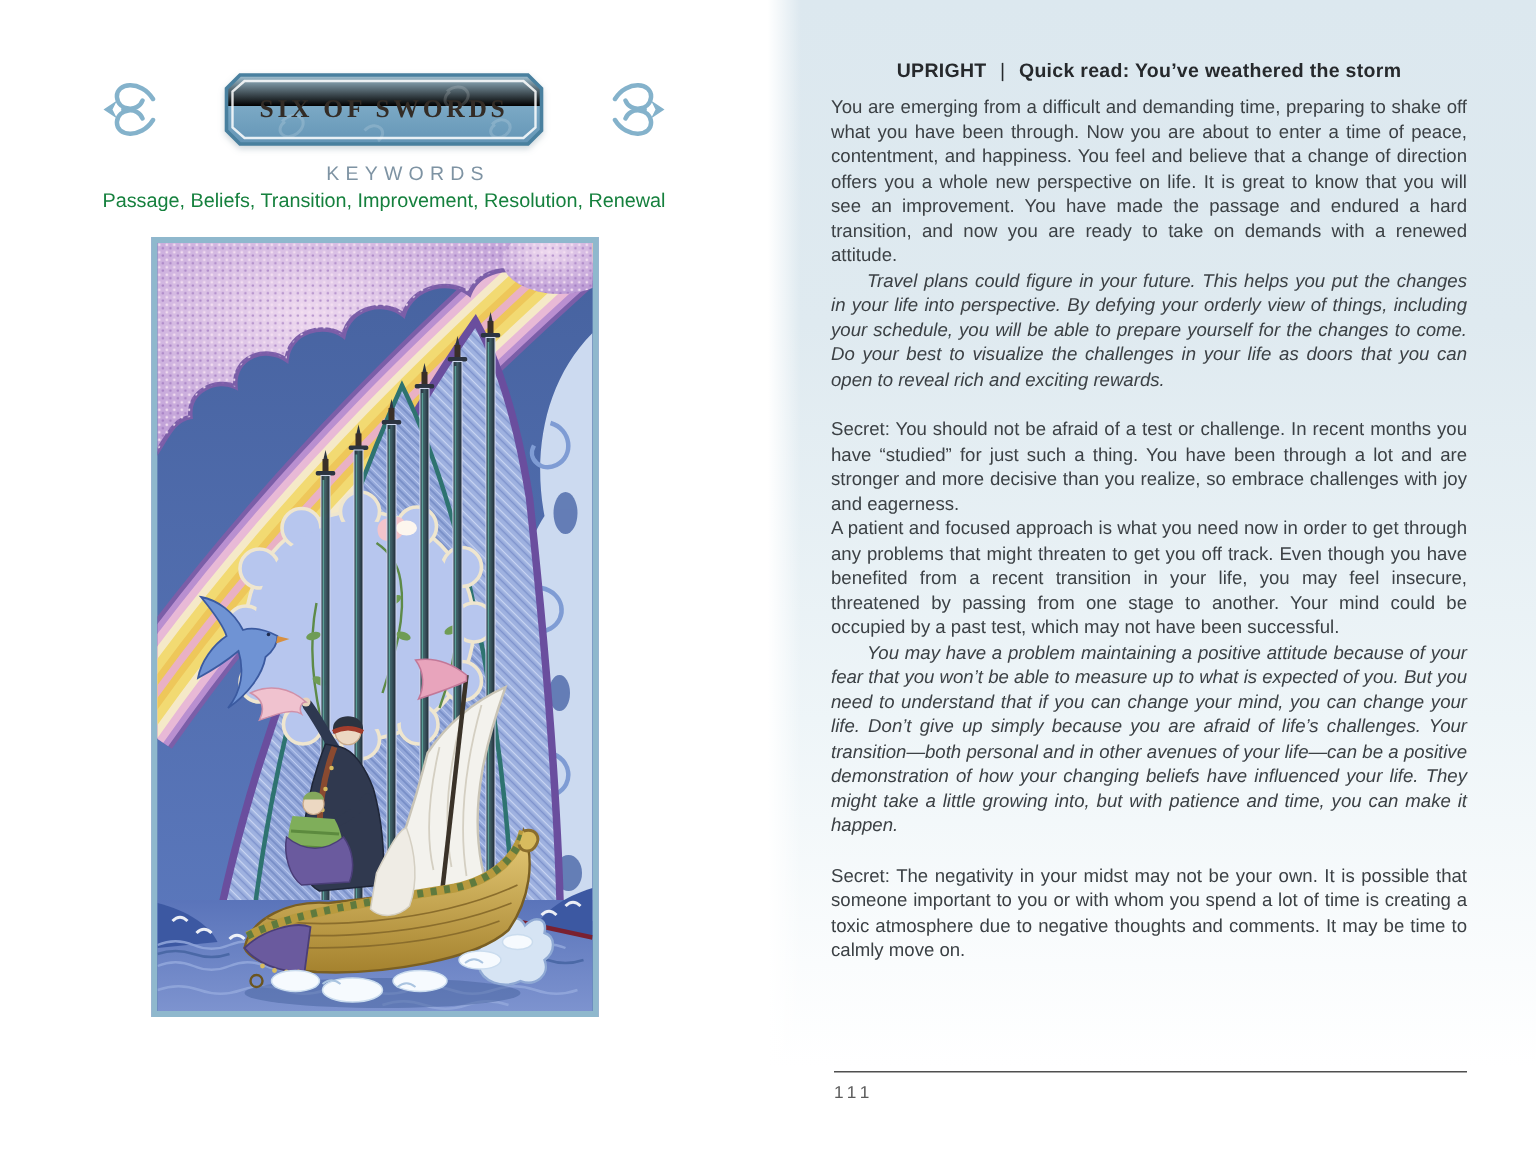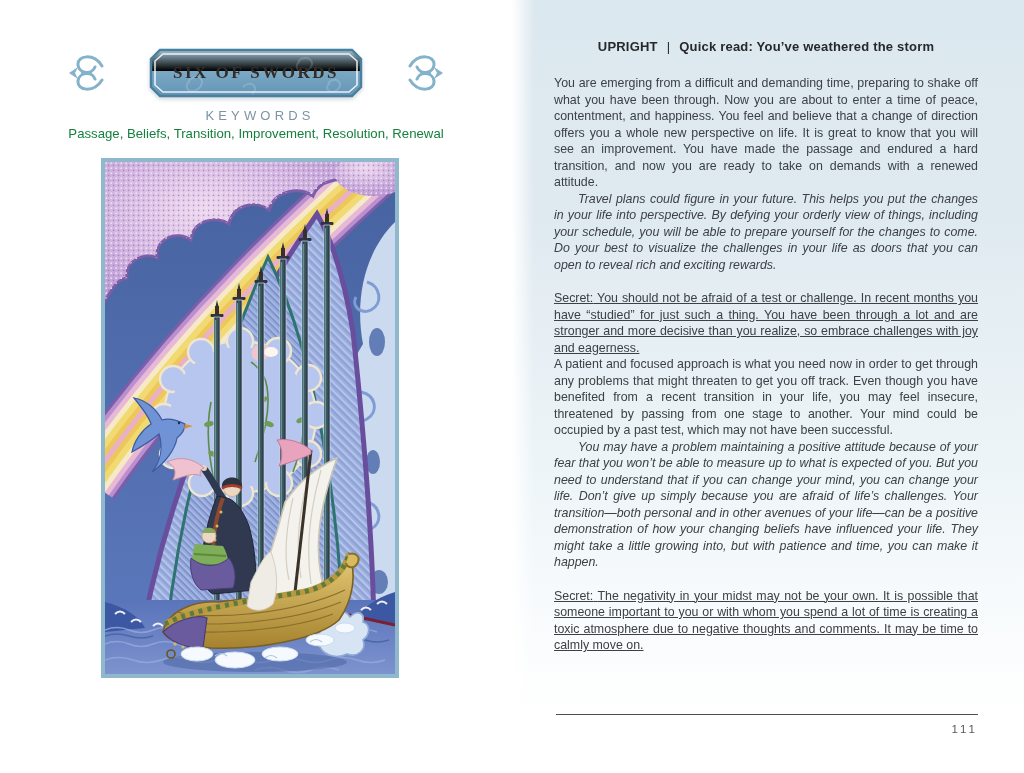--- a/index.html
+++ b/index.html
@@ -6,39 +6,39 @@
   body{width:1024px;height:773px;overflow:hidden;font-family:"Liberation Sans",sans-serif;background:#fff;}
   .spread{position:relative;width:1024px;height:773px;background:#ffffff;}
 
   
   .page-right{position:absolute;left:512px;top:0;width:512px;height:773px;
     background:linear-gradient(180deg,#dce8ef 0%,#dfeaf0 28%,#eef5f8 62%,#ffffff 92%);}
   .page-right::before{content:"";position:absolute;left:0;top:0;bottom:0;width:22px;
     background:linear-gradient(90deg,#ffffff,rgba(255,255,255,0));}
   .rp-content{position:absolute;left:42px;top:38px;width:424px;color:#3c4145;
     font-size:12.4px;line-height:16.5px;text-align:justify;}
-  h2.section{margin:0 0 20px;font-size:13px;font-weight:700;color:#26292c;text-align:center;
+  h2.section{margin:0 0 8px;font-size:13px;font-weight:700;color:#26292c;text-align:center;
     letter-spacing:.2px;line-height:17px;}
   h2.section.rev{margin:18px 0 13px;}
   .sep{margin:0 9px;font-weight:400;}
   .rp-content p{margin:0;}
   .rp-content p.indent{text-indent:24px;font-style:italic;}
-  .rp-content p.secret{margin-top:17px;text-decoration:underline;}
+  .rp-content p.secret{margin-top:17px;}
   .footer-rule{position:absolute;left:44px;top:714px;width:422px;border-top:1.6px solid #4f4f4f;}
-  .page-number{position:absolute;left:44px;top:723px;width:422px;text-align:right;
+  .page-number{position:absolute;left:44px;top:723px;width:422px;text-align:left;
     font-size:11.5px;letter-spacing:3px;color:#5a5a5a;}
 
   
   .page-left{position:absolute;left:0;top:0;width:512px;height:773px;background:#ffffff;}
   .banner-row{position:absolute;top:44px;left:0;width:512px;display:flex;justify-content:center;align-items:center;gap:44px;}
   .plaque{position:relative;width:216px;height:52px;filter:drop-shadow(0 2px 2px rgba(60,90,110,.25));}
   .plaque svg{position:absolute;inset:0;}
   .plaque-title{position:absolute;inset:0;display:flex;align-items:center;justify-content:center;
     font-family:"Liberation Serif",serif;font-weight:700;font-size:17px;letter-spacing:2.5px;color:#332c26;}
-  .kw-label{position:absolute;top:108px;left:4px;width:512px;text-align:center;
+  .kw-label{position:absolute;top:108px;left:16px;width:512px;text-align:center;
     font-size:13px;letter-spacing:.32em;color:#7e93a3;}
   .kw-text{position:absolute;top:126px;left:0;width:512px;text-align:center;
     font-size:13.2px;color:#15803d;}
   .card{position:absolute;left:101px;top:158px;width:290px;height:512px;border:4px solid #8fb8cd;background:#4b67a9;}
   .card svg{display:block;}
 </style>
 </head>
 <body>
 
 <div class="spread">

